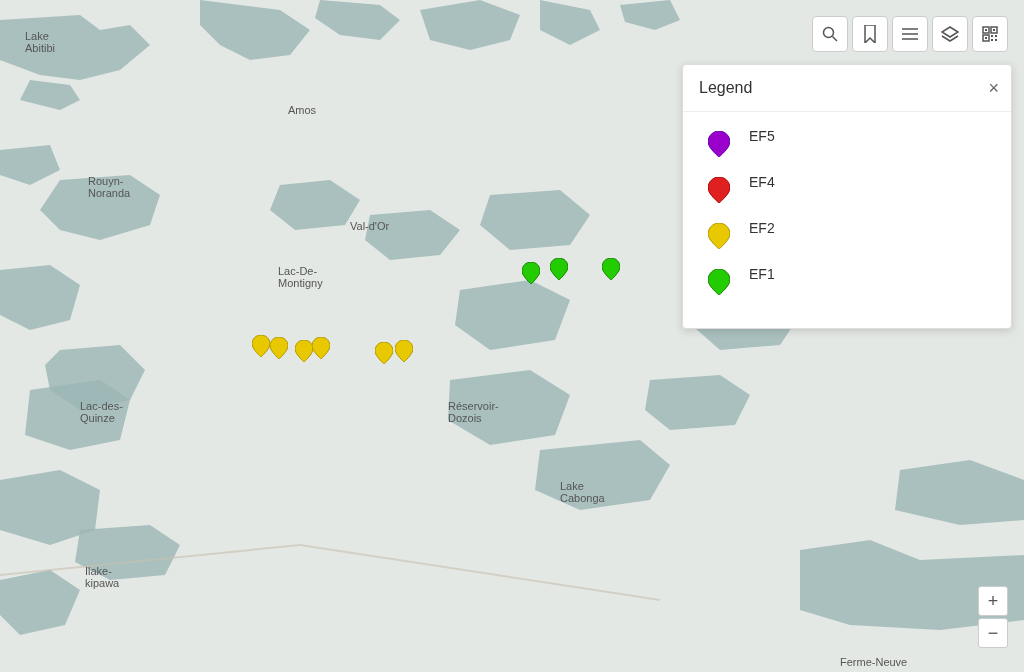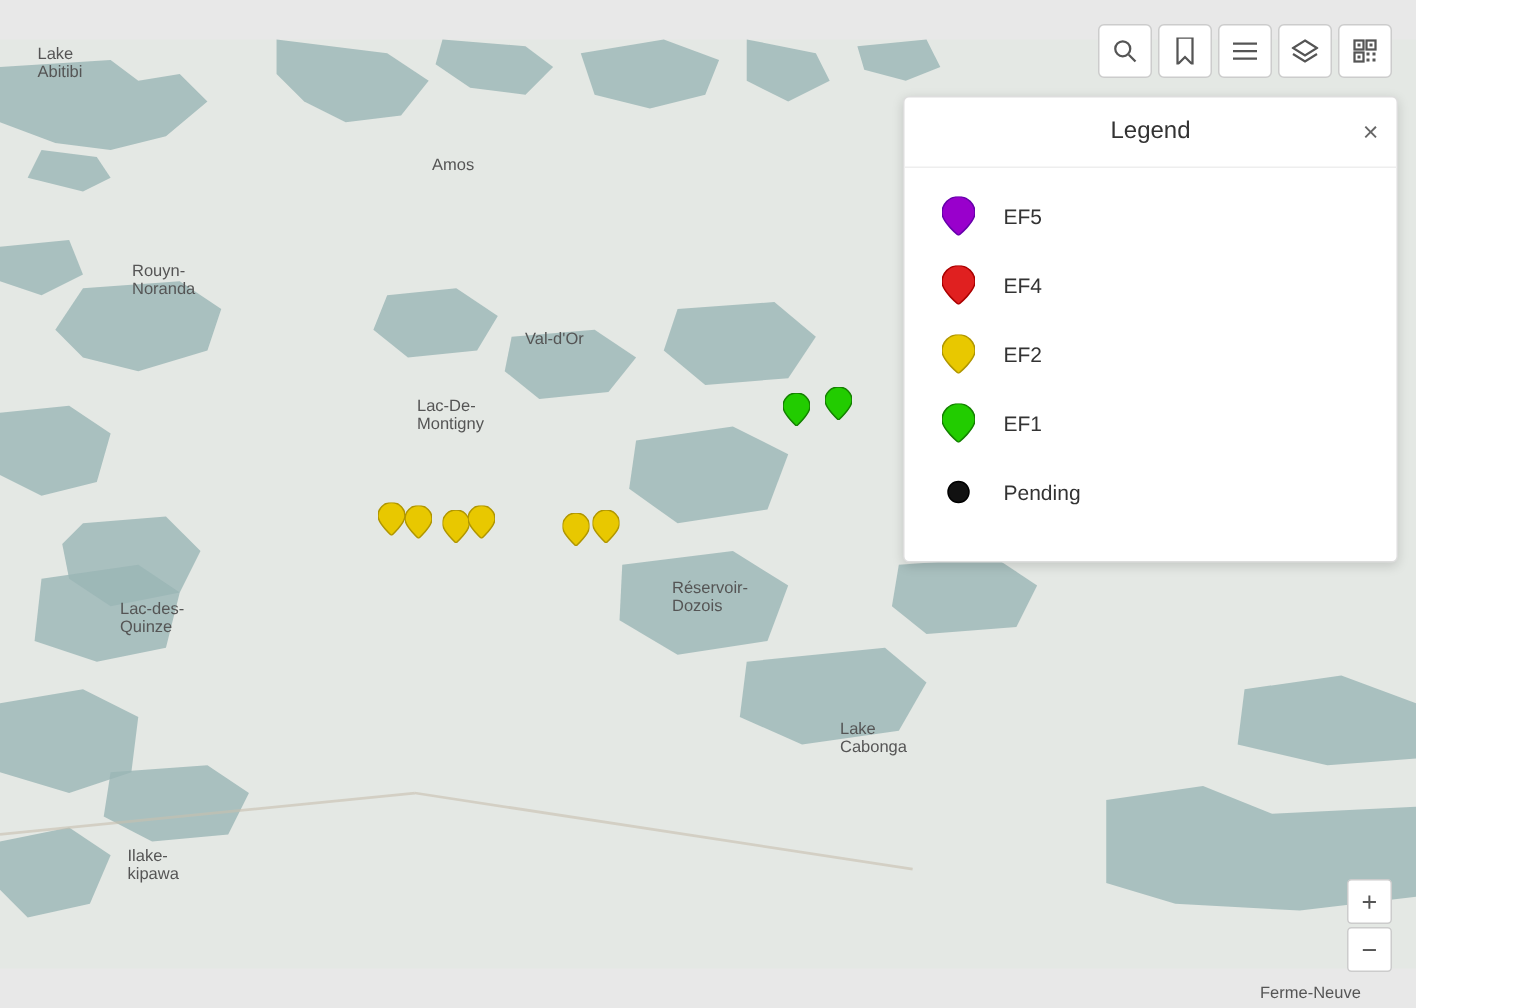--- a/index.html
+++ b/index.html
@@ -1,20 +1,20 @@
 <!DOCTYPE html>
 <html><head>
   <meta charset="utf-8">
   <style>
     * { box-sizing: border-box; margin: 0; padding: 0; }
     body { width: 1024px; height: 672px; overflow: hidden; font-family: 'Segoe UI', Arial, sans-serif; position: relative; }
 
     
     #map-container {
-      width: 944px;
+      width: 1024px;
       height: 672px;
       background-color: #e8e8e8;
       position: relative;
       overflow: hidden;
     }
 
     
     #map-svg {
       position: absolute;
       top: 0; left: 0;
@@ -54,21 +54,21 @@
       background: white;
       border: 1px solid #ddd;
       border-radius: 4px;
       box-shadow: 0 2px 8px rgba(0,0,0,0.15);
       z-index: 20;
       padding-bottom: 16px;
     }
     #legend-header {
       display: flex;
       align-items: center;
-      justify-content: center;
+      justify-content: flex-start;
       position: relative;
       padding: 14px 16px;
       border-bottom: 1px solid #eee;
     }
     #legend-title {
       font-size: 16px;
       font-weight: 500;
       color: #333;
     }
     #legend-close {
@@ -89,21 +89,20 @@
     }
     #legend-subtitle {
       font-size: 15px;
       font-weight: 700;
       color: #111;
       margin-bottom: 16px;
     }
 
     .legend-item {
       display: flex;
-      align-items: center;
       margin-bottom: 14px;
     }
     .legend-icon {
       width: 32px;
       height: 32px;
       margin-right: 14px;
       flex-shrink: 0;
       display: flex;
       align-items: center;
       justify-content: center;
@@ -205,21 +204,21 @@
   <div class="map-label" style="top:30px; left:25px; white-space:pre;">Lake
 Abitibi</div>
   <div class="map-label" style="top:104px; left:288px;">Amos</div>
   <div class="map-label" style="top:175px; left:88px; white-space:pre;">Rouyn-
 Noranda</div>
   <div class="map-label" style="top:220px; left:350px;">Val-d'Or</div>
   <div class="map-label" style="top:265px; left:278px; white-space:pre;">Lac-De-
 Montigny</div>
   <div class="map-label" style="top:400px; left:80px; white-space:pre;">Lac-des-
 Quinze</div>
-  <div class="map-label" style="top:386px; left:448px; white-space:pre;">Réservoir-
+  <div class="map-label" style="top:400px; left:448px; white-space:pre;">Réservoir-
 Dozois</div>
   <div class="map-label" style="top:480px; left:560px; white-space:pre;">Lake
 Cabonga</div>
   <div class="map-label" style="top:565px; left:85px; white-space:pre;">Ilake-
 kipawa</div>
   <div class="map-label" style="top:645px; left:840px;margin-top:11px;">Ferme-Neuve</div>
 
   <div class="marker" style="left:252px; top:335px;">
     <svg width="18" height="22" viewBox="0 0 18 22">
         <path d="M9 0 C4 0 0 4 0 9 C0 14 9 22 9 22 C9 22 18 14 18 9 C18 4 14 0 9 0Z" fill="#e8c800" stroke="#b09600" stroke-width="1"></path>
@@ -347,28 +346,20 @@
         <div class="legend-icon">
           <svg width="22" height="26" viewBox="0 0 22 26">
               <path d="M11 0 C5 0 0 5 0 11 C0 17 11 26 11 26 C11 26 22 17 22 11 C22 5 17 0 11 0Z" fill="#22cc00" stroke="#148000" stroke-width="1"></path>
             </svg>
         </div>
         <span class="legend-label">EF1</span>
       </div>
 
 
 
-      <div class="legend-item">
-        <div class="legend-icon">
-          <svg width="16" height="16" viewBox="0 0 16 16">
-              <circle cx="8" cy="8" r="7" fill="#111111" stroke="#000" stroke-width="1"></circle>
-            </svg>
-        </div>
-        <span class="legend-label">Pending</span>
-      </div>
 
 
     </div>
   </div>
 
   <div id="zoom-controls">
     <button class="zoom-btn">+</button>
     <button class="zoom-btn">−</button>
   </div>
 </div>

